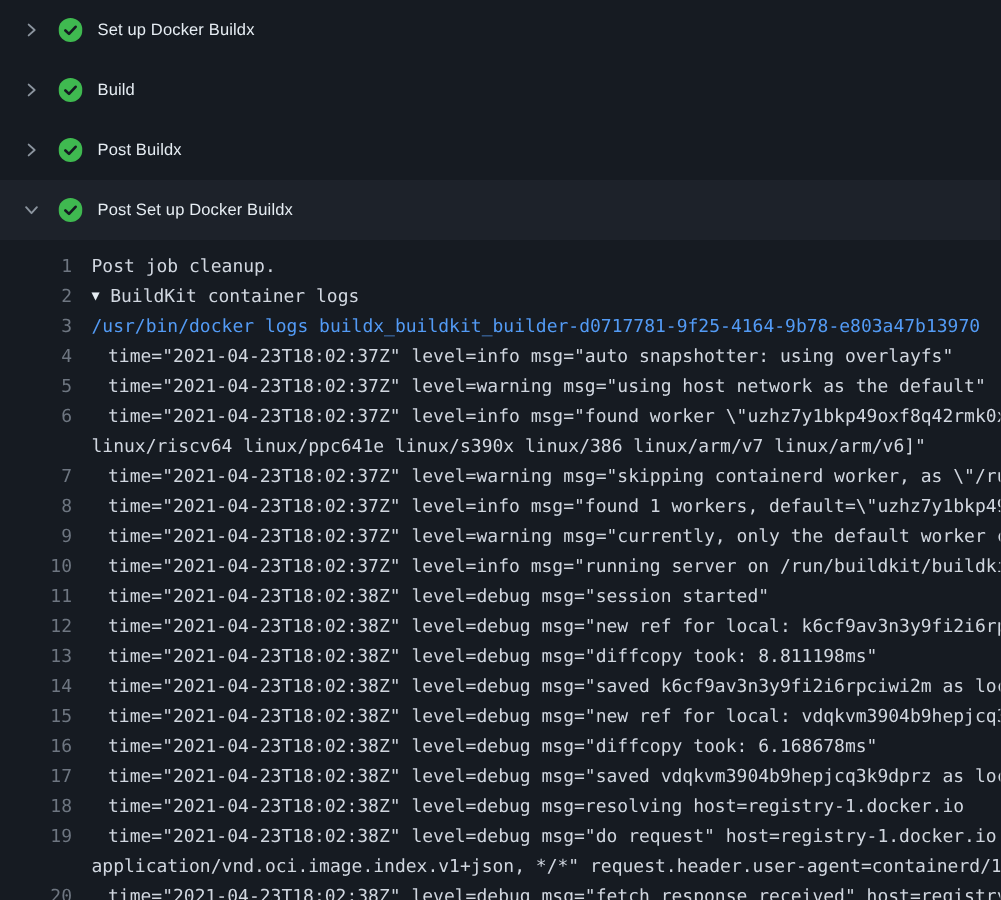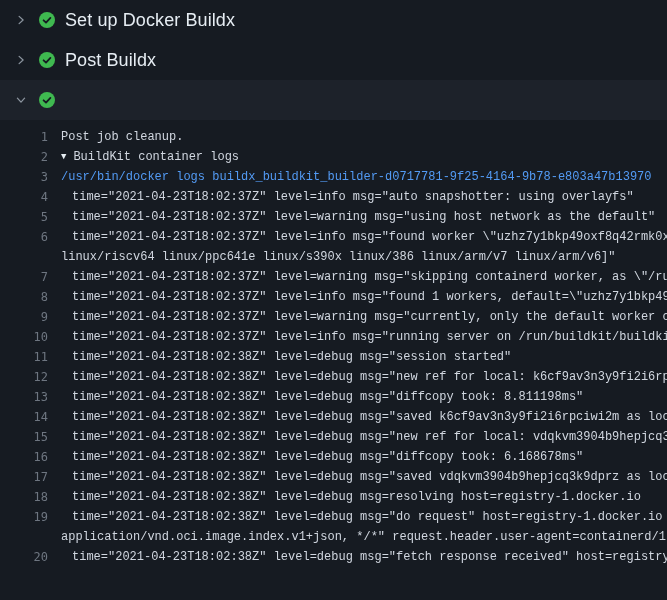--- a/index.html
+++ b/index.html
@@ -17,21 +17,21 @@
     overflow: hidden;
     position: relative;
   }
   .step-header {
     display: flex;
     align-items: center;
     height: 40px;
     padding: 0 16px 0 13px;
     cursor: pointer;
     color: var(--title, #e6edf3);
-    font-size: 18px;
+    font-size: 11px;
     box-sizing: border-box;
   }
   .step-header.expanded {
     background: var(--hdrbg, #1d222a);
   }
   .chev {
     width: 16px;
     height: 16px;
     display: inline-flex;
     align-items: center;
@@ -71,21 +71,20 @@
     flex: none;
     width: 48px;
     text-align: right;
     color: var(--lnum, #6e7681);
     user-select: none;
     cursor: pointer;
   }
   .lt {
     margin-left: 13px;
     white-space: pre;
-    font-family: Liberation Mono, monospace;
   }
   .log-line.ind .lt { margin-left: 24px; }
   .log-line.command .lt { color: var(--cmd, #539bf5); }
   .tri {
     display: inline-block;
     font-size: 9px;
     margin-right: 7px;
     transform: translateY(-1px);
     color: var(--title, #e6edf3);
     cursor: pointer;
@@ -115,30 +114,45 @@
           <svg width="12" height="12" viewBox="0 0 16 16">
             <path d="M5.5 3.2 L10.8 8 L5.5 12.8" fill="none" stroke="#8b949e" stroke-width="1.7" stroke-linecap="round" stroke-linejoin="round"></path>
           </svg>
         </span>
         <span class="status">
           <svg width="16" height="16" viewBox="0 0 16 16">
             <circle cx="8" cy="8" r="8" fill="#3fb950"></circle>
             <path d="M4.6 8.3 L7 10.6 L11.4 5.9" fill="none" stroke="#161b22" stroke-width="1.8" stroke-linecap="round" stroke-linejoin="round"></path>
           </svg>
         </span>
+        <span class="step-label">Build</span>
+      </div>
+      <div class="step-header">
+        <span class="chev">
+          <svg width="12" height="12" viewBox="0 0 16 16">
+            <path d="M5.5 3.2 L10.8 8 L5.5 12.8" fill="none" stroke="#8b949e" stroke-width="1.7" stroke-linecap="round" stroke-linejoin="round"></path>
+          </svg>
+        </span>
+        <span class="status">
+          <svg width="16" height="16" viewBox="0 0 16 16">
+            <circle cx="8" cy="8" r="8" fill="#3fb950"></circle>
+            <path d="M4.6 8.3 L7 10.6 L11.4 5.9" fill="none" stroke="#161b22" stroke-width="1.8" stroke-linecap="round" stroke-linejoin="round"></path>
+          </svg>
+        </span>
         <span class="step-label">Post Buildx</span>
       </div>
       <div class="step-header expanded">
         <span class="chev down">
           <svg width="12" height="12" viewBox="0 0 16 16">
             <path d="M5.5 3.2 L10.8 8 L5.5 12.8" fill="none" stroke="#8b949e" stroke-width="1.7" stroke-linecap="round" stroke-linejoin="round"></path>
           </svg>
         </span>
         <span class="status">
           <svg width="16" height="16" viewBox="0 0 16 16">
             <circle cx="8" cy="8" r="8" fill="#3fb950"></circle>
             <path d="M4.6 8.3 L7 10.6 L11.4 5.9" fill="none" stroke="#161b22" stroke-width="1.8" stroke-linecap="round" stroke-linejoin="round"></path>
           </svg>
         </span>
+        <span class="step-label">Post Set up Docker Buildx</span>
       </div>
     </div>
   <div id="log-content" class="log"><div class="log-line normal"><span class="ln">1</span><span class="lt"><span>Post job cleanup.</span></span></div><div class="log-line group"><span class="ln">2</span><span class="lt"><span class="tri">▼</span><span>BuildKit container logs</span></span></div><div class="log-line command"><span class="ln">3</span><span class="lt"><span>/usr/bin/docker logs buildx_buildkit_builder-d0717781-9f25-4164-9b78-e803a47b13970</span></span></div><div class="log-line normal ind"><span class="ln">4</span><span class="lt"><span>time="2021-04-23T18:02:37Z" level=info msg="auto snapshotter: using overlayfs"</span></span></div><div class="log-line normal ind"><span class="ln">5</span><span class="lt"><span>time="2021-04-23T18:02:37Z" level=warning msg="using host network as the default"</span></span></div><div class="log-line normal ind"><span class="ln">6</span><span class="lt"><span>time="2021-04-23T18:02:37Z" level=info msg="found worker \"uzhz7y1bkp49oxf8q42rmk0xj</span></span></div><div class="log-line normal"><span class="ln"></span><span class="lt"><span>linux/riscv64 linux/ppc641e linux/s390x linux/386 linux/arm/v7 linux/arm/v6]"</span></span></div><div class="log-line normal ind"><span class="ln">7</span><span class="lt"><span>time="2021-04-23T18:02:37Z" level=warning msg="skipping containerd worker, as \"/run</span></span></div><div class="log-line normal ind"><span class="ln">8</span><span class="lt"><span>time="2021-04-23T18:02:37Z" level=info msg="found 1 workers, default=\"uzhz7y1bkp49o</span></span></div><div class="log-line normal ind"><span class="ln">9</span><span class="lt"><span>time="2021-04-23T18:02:37Z" level=warning msg="currently, only the default worker ca</span></span></div><div class="log-line normal ind"><span class="ln">10</span><span class="lt"><span>time="2021-04-23T18:02:37Z" level=info msg="running server on /run/buildkit/buildkit</span></span></div><div class="log-line normal ind"><span class="ln">11</span><span class="lt"><span>time="2021-04-23T18:02:38Z" level=debug msg="session started"</span></span></div><div class="log-line normal ind"><span class="ln">12</span><span class="lt"><span>time="2021-04-23T18:02:38Z" level=debug msg="new ref for local: k6cf9av3n3y9fi2i6rpc</span></span></div><div class="log-line normal ind"><span class="ln">13</span><span class="lt"><span>time="2021-04-23T18:02:38Z" level=debug msg="diffcopy took: 8.811198ms"</span></span></div><div class="log-line normal ind"><span class="ln">14</span><span class="lt"><span>time="2021-04-23T18:02:38Z" level=debug msg="saved k6cf9av3n3y9fi2i6rpciwi2m as loca</span></span></div><div class="log-line normal ind"><span class="ln">15</span><span class="lt"><span>time="2021-04-23T18:02:38Z" level=debug msg="new ref for local: vdqkvm3904b9hepjcq3k</span></span></div><div class="log-line normal ind"><span class="ln">16</span><span class="lt"><span>time="2021-04-23T18:02:38Z" level=debug msg="diffcopy took: 6.168678ms"</span></span></div><div class="log-line normal ind"><span class="ln">17</span><span class="lt"><span>time="2021-04-23T18:02:38Z" level=debug msg="saved vdqkvm3904b9hepjcq3k9dprz as loca</span></span></div><div class="log-line normal ind"><span class="ln">18</span><span class="lt"><span>time="2021-04-23T18:02:38Z" level=debug msg=resolving host=registry-1.docker.io</span></span></div><div class="log-line normal ind"><span class="ln">19</span><span class="lt"><span>time="2021-04-23T18:02:38Z" level=debug msg="do request" host=registry-1.docker.io r</span></span></div><div class="log-line normal"><span class="ln"></span><span class="lt"><span>application/vnd.oci.image.index.v1+json, */*" request.header.user-agent=containerd/1.4</span></span></div><div class="log-line normal ind"><span class="ln">20</span><span class="lt"><span>time="2021-04-23T18:02:38Z" level=debug msg="fetch response received" host=registry</span></span></div></div>
 </div>
 
 </body></html>

